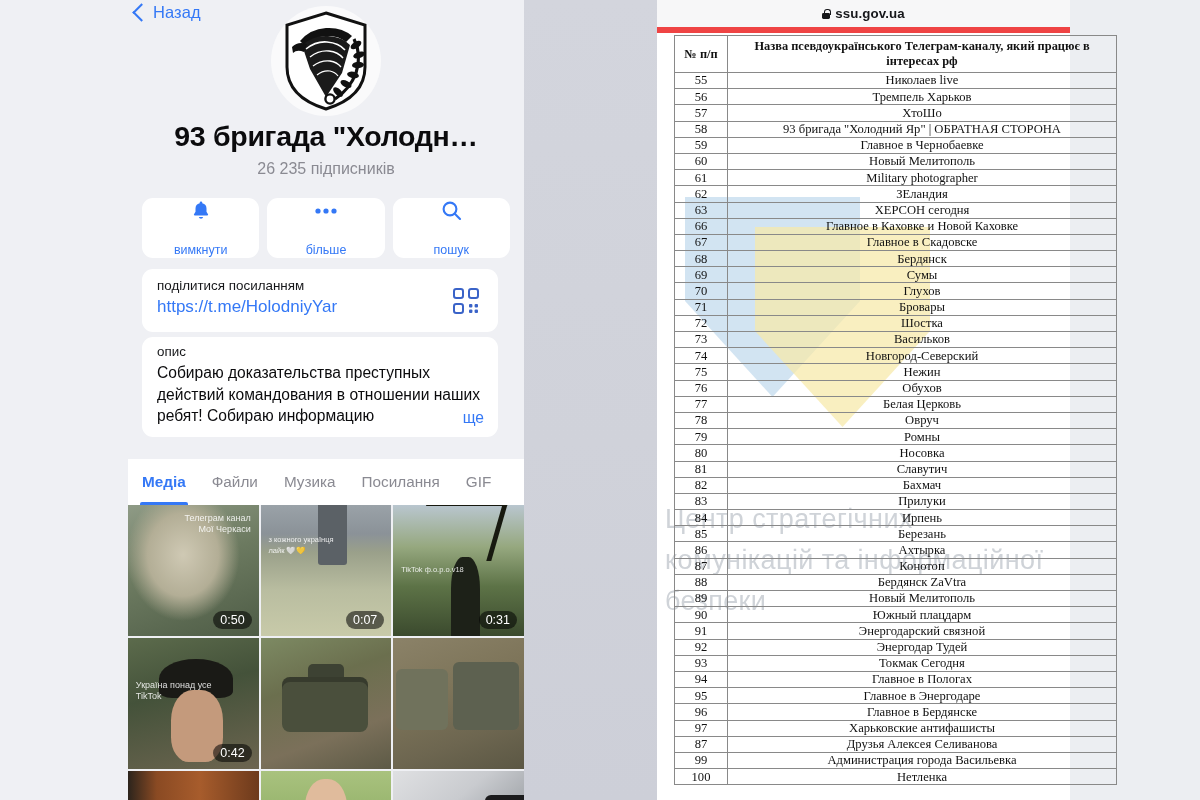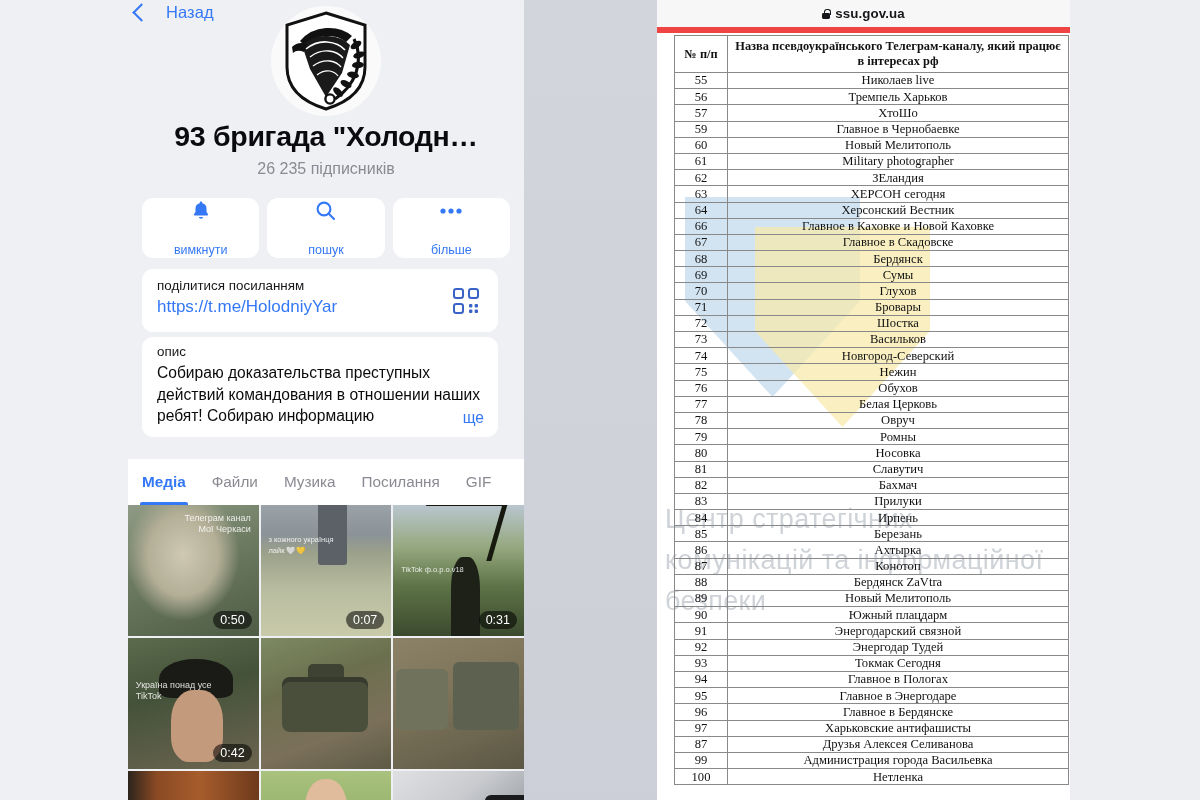--- a/index.html
+++ b/index.html
@@ -14,21 +14,21 @@
   
   .bg-left{position:absolute;left:0;top:0;width:524px;height:800px;background:#eff0f4;}
   .bg-mid{position:absolute;left:524px;top:0;width:133px;height:800px;
           background:linear-gradient(180deg,#d3d5dd 0%,#d0d2da 55%,#cdcfd8 100%);}
   .bg-right{position:absolute;left:657px;top:0;width:543px;height:800px;background:#eceef2;}
 
   
   .phone{position:absolute;left:128px;top:0;width:396px;height:800px;
          background:#eff0f4;overflow:hidden;}
 
-  .back-row{position:absolute;left:5px;top:3px;display:flex;align-items:center;gap:16px;
+  .back-row{position:absolute;left:5px;top:3px;display:flex;align-items:center;gap:3px;
             color:#3478f6;font-size:16px;}
   .chev{width:11px;height:11px;border-left:2.6px solid #3478f6;border-bottom:2.6px solid #3478f6;
         transform:rotate(45deg);margin-right:2px;margin-left:2px;}
   .back-label{font-size:16.5px;color:#3478f6;letter-spacing:.1px;}
 
   .avatar-wrap{position:absolute;left:0;top:6px;width:396px;display:flex;justify-content:center;}
   .avatar{width:110px;height:110px;border-radius:50%;background:#fafafb;
           display:flex;align-items:center;justify-content:center;}
 
   .ch-title{position:absolute;left:0;top:120px;width:396px;text-align:center;
@@ -114,21 +114,21 @@
   .wm-blue{position:absolute;left:28px;top:170px;width:175px;height:200px;
            background:#b6d4ea;opacity:.62;
            clip-path:polygon(0 0,100% 0,100% 52%,50% 100%,0 52%);}
   .wm-yellow{position:absolute;left:98px;top:200px;width:175px;height:200px;
              background:#f7e9a8;opacity:.72;
              clip-path:polygon(0 0,100% 0,100% 52%,50% 100%,0 52%);}
   .wm-text{position:absolute;left:8px;top:472px;width:400px;
            font-size:27px;line-height:41px;color:#cfd3d8;font-weight:400;letter-spacing:.4px;}
 
   
-  .tbl{position:absolute;left:17px;top:35px;width:395px;border-collapse:collapse;
+  .tbl{position:absolute;left:17px;top:35px;width:443px;border-collapse:collapse;
        font-family:"Liberation Serif",serif;padding-left:12px;}
   .tbl td,.tbl th{border:1px solid #898989;padding:0;color:#121212;}
   .tbl th{font-weight:700;font-size:12.4px;line-height:15px;padding:3px 4px;text-align:center;}
   .tbl td{font-size:12.6px;line-height:14.2px;height:15.2px;text-align:center;}
   .c-num{width:44px;}
   .c-name{width:auto;}
 </style>
 </head>
 <body>
 
@@ -178,36 +178,36 @@
         <span class="act-ico">
           <svg width="20" height="21" viewBox="0 0 20 21" fill="#3478f6">
             <path d="M10 1.4a1.3 1.3 0 0 1 1.3 1.3v.5a5.5 5.5 0 0 1 4.2 5.3v3.2l1.5 2.5a.8.8 0 0 1-.7 1.2H3.7a.8.8 0 0 1-.7-1.2l1.5-2.5V8.5a5.5 5.5 0 0 1 4.2-5.3v-.5A1.3 1.3 0 0 1 10 1.4z"></path>
             <path d="M7.8 17.1a2.3 2.3 0 0 0 4.4 0z"></path>
           </svg>
         </span>
         <span class="act-label">вимкнути</span>
       </div>
       <div class="act">
         <span class="act-ico">
-          <svg width="21" height="21" viewBox="0 0 21 21" fill="none" stroke="#3478f6" stroke-width="2.1">
-            <circle cx="9" cy="9" r="6.4"></circle>
-              <line x1="13.8" y1="13.8" x2="19" y2="19" stroke-linecap="round"></line>
-          </svg>
-        </span>
-        <span class="act-label">пошук</span>
-      </div>
-      <div class="act">
-        <span class="act-ico">
           <svg width="24" height="8" viewBox="0 0 24 8" fill="#3478f6">
             <circle cx="4" cy="4" r="2.6"></circle>
               <circle cx="12" cy="4" r="2.6"></circle>
               <circle cx="20" cy="4" r="2.6"></circle>
           </svg>
         </span>
         <span class="act-label">більше</span>
+      </div>
+      <div class="act">
+        <span class="act-ico">
+          <svg width="21" height="21" viewBox="0 0 21 21" fill="none" stroke="#3478f6" stroke-width="2.1">
+            <circle cx="9" cy="9" r="6.4"></circle>
+              <line x1="13.8" y1="13.8" x2="19" y2="19" stroke-linecap="round"></line>
+          </svg>
+        </span>
+        <span class="act-label">пошук</span>
       </div>
     </div>
 
     <div class="card card-share">
       <div class="share-cap">поділитися посиланням</div>
       <div class="share-link">https://t.me/HolodniyYar</div>
       <span class="qr">
         <svg width="28" height="28" viewBox="0 0 28 28" fill="none" stroke="#3a63c8" stroke-width="2">
           <rect x="2" y="2" width="9" height="9" rx="2.2"></rect>
           <rect x="17" y="2" width="9" height="9" rx="2.2"></rect>
@@ -312,42 +312,42 @@
           </tr>
           <tr>
             <td class="c-num">56</td>
             <td class="c-name">Тремпель Харьков</td>
           </tr>
           <tr>
             <td class="c-num">57</td>
             <td class="c-name">ХтоШо</td>
           </tr>
           <tr>
+            <td class="c-num">58</td>
+            <td class="c-name">93 бригада "Холодний Яр" | ОБРАТНАЯ СТОРОНА</td>
+          </tr>
+          <tr>
             <td class="c-num">59</td>
             <td class="c-name">Главное в Чернобаевке</td>
           </tr>
           <tr>
             <td class="c-num">60</td>
             <td class="c-name">Новый Мелитополь</td>
           </tr>
           <tr>
             <td class="c-num">61</td>
             <td class="c-name">Military photographer</td>
           </tr>
           <tr>
             <td class="c-num">62</td>
             <td class="c-name">ЗЕландия</td>
           </tr>
           <tr>
             <td class="c-num">63</td>
             <td class="c-name">ХЕРСОН сегодня</td>
-          </tr>
-          <tr>
-            <td class="c-num">64</td>
-            <td class="c-name">Херсонский Вестник</td>
           </tr>
           <tr>
             <td class="c-num">66</td>
             <td class="c-name">Главное в Каховке и Новой Каховке</td>
           </tr>
           <tr>
             <td class="c-num">67</td>
             <td class="c-name">Главное в Скадовске</td>
           </tr>
           <tr>

